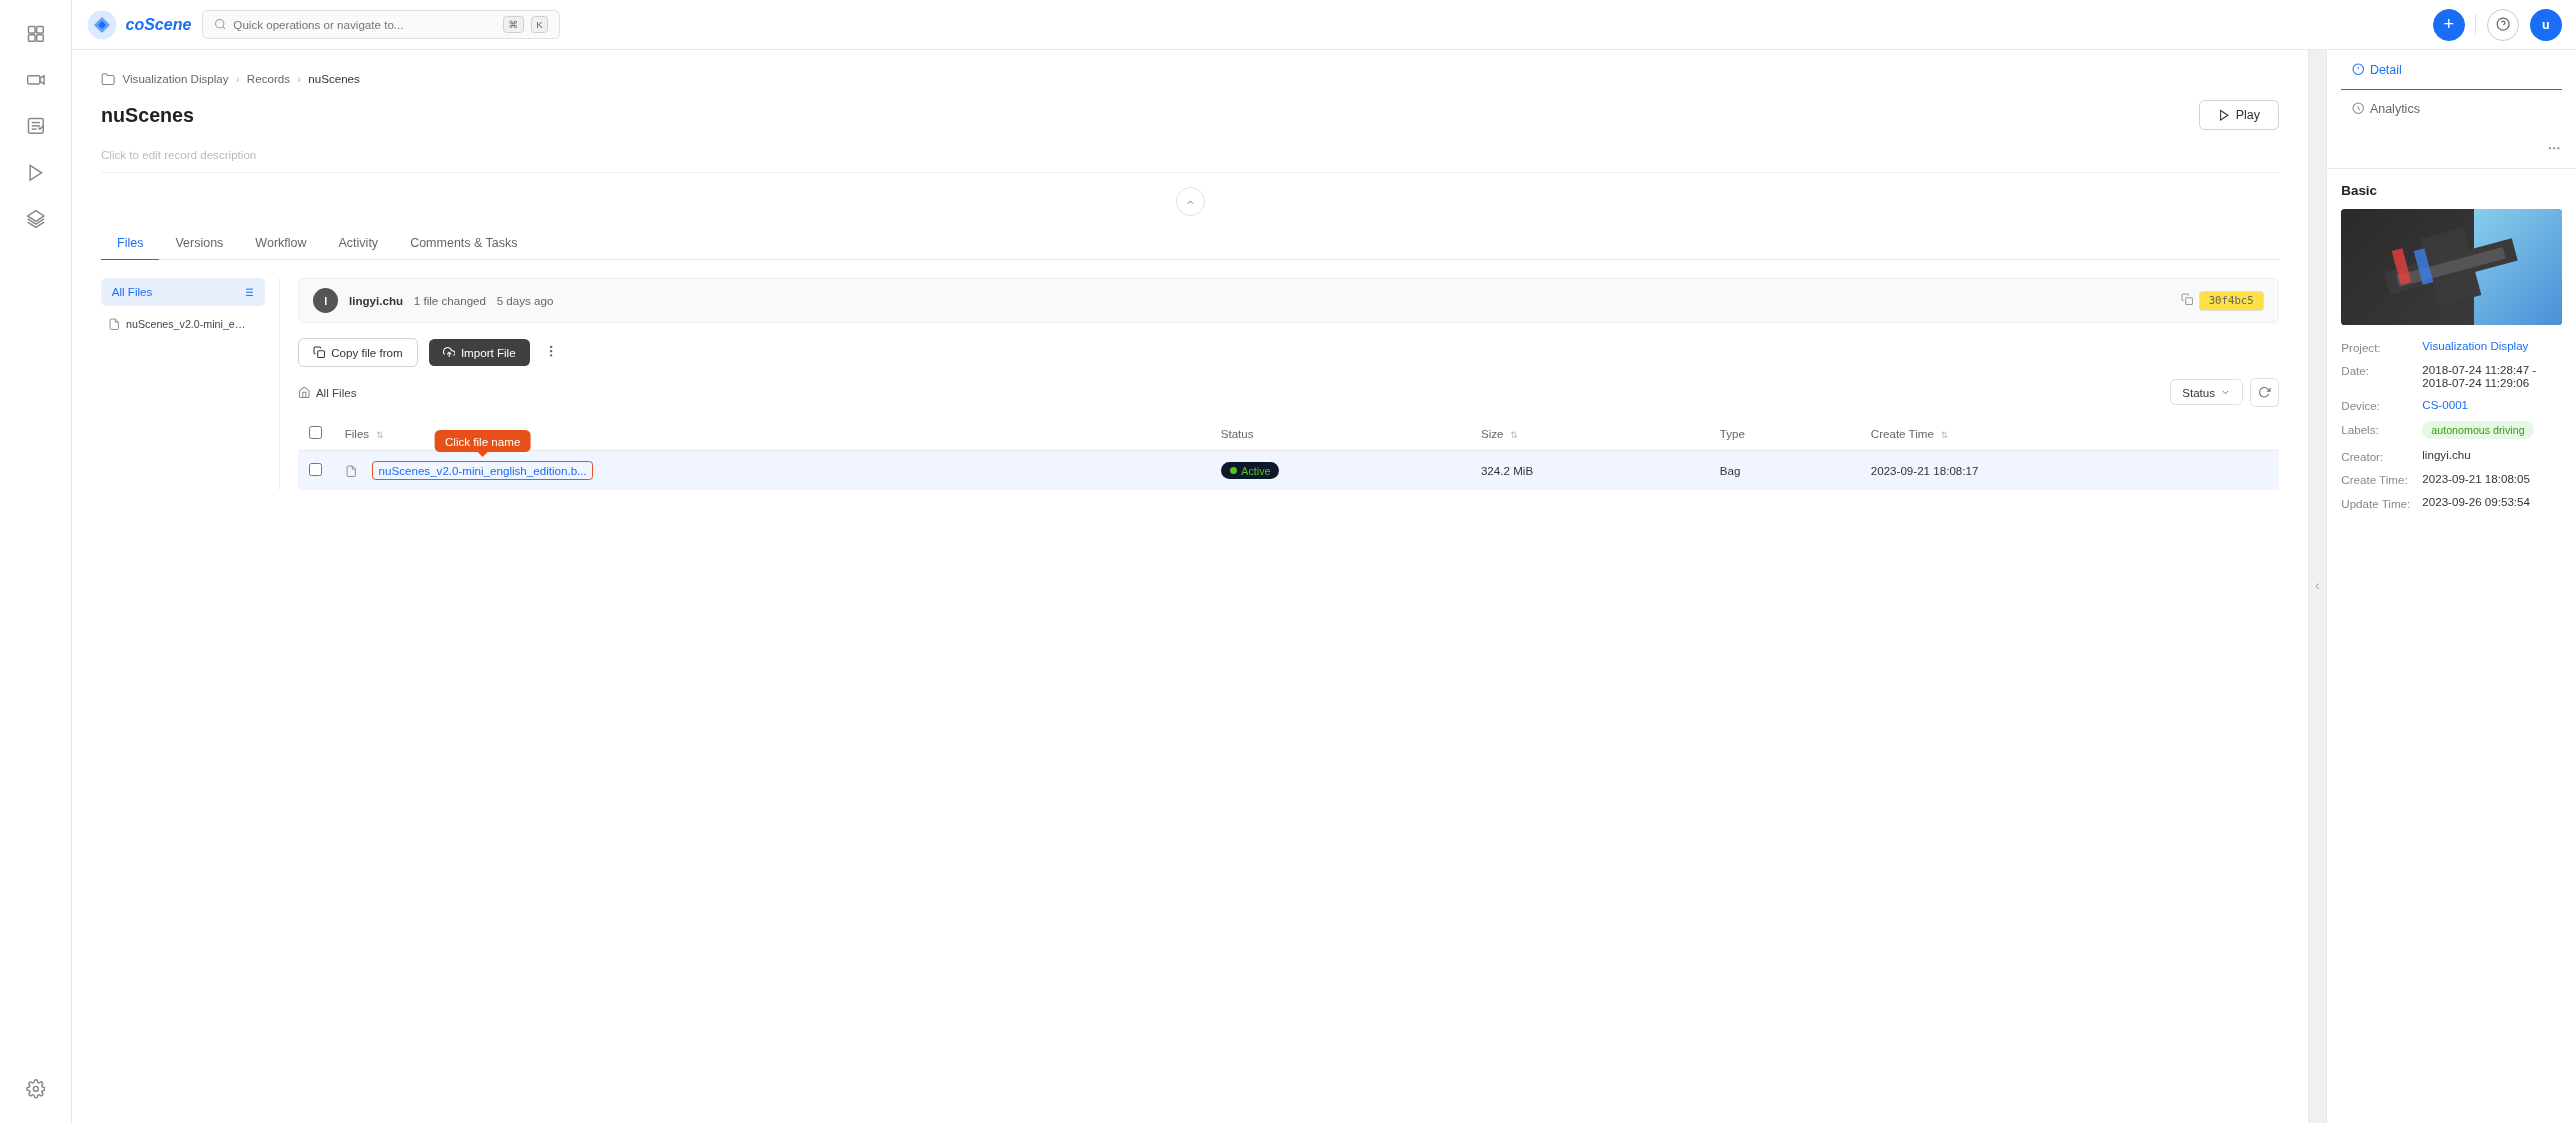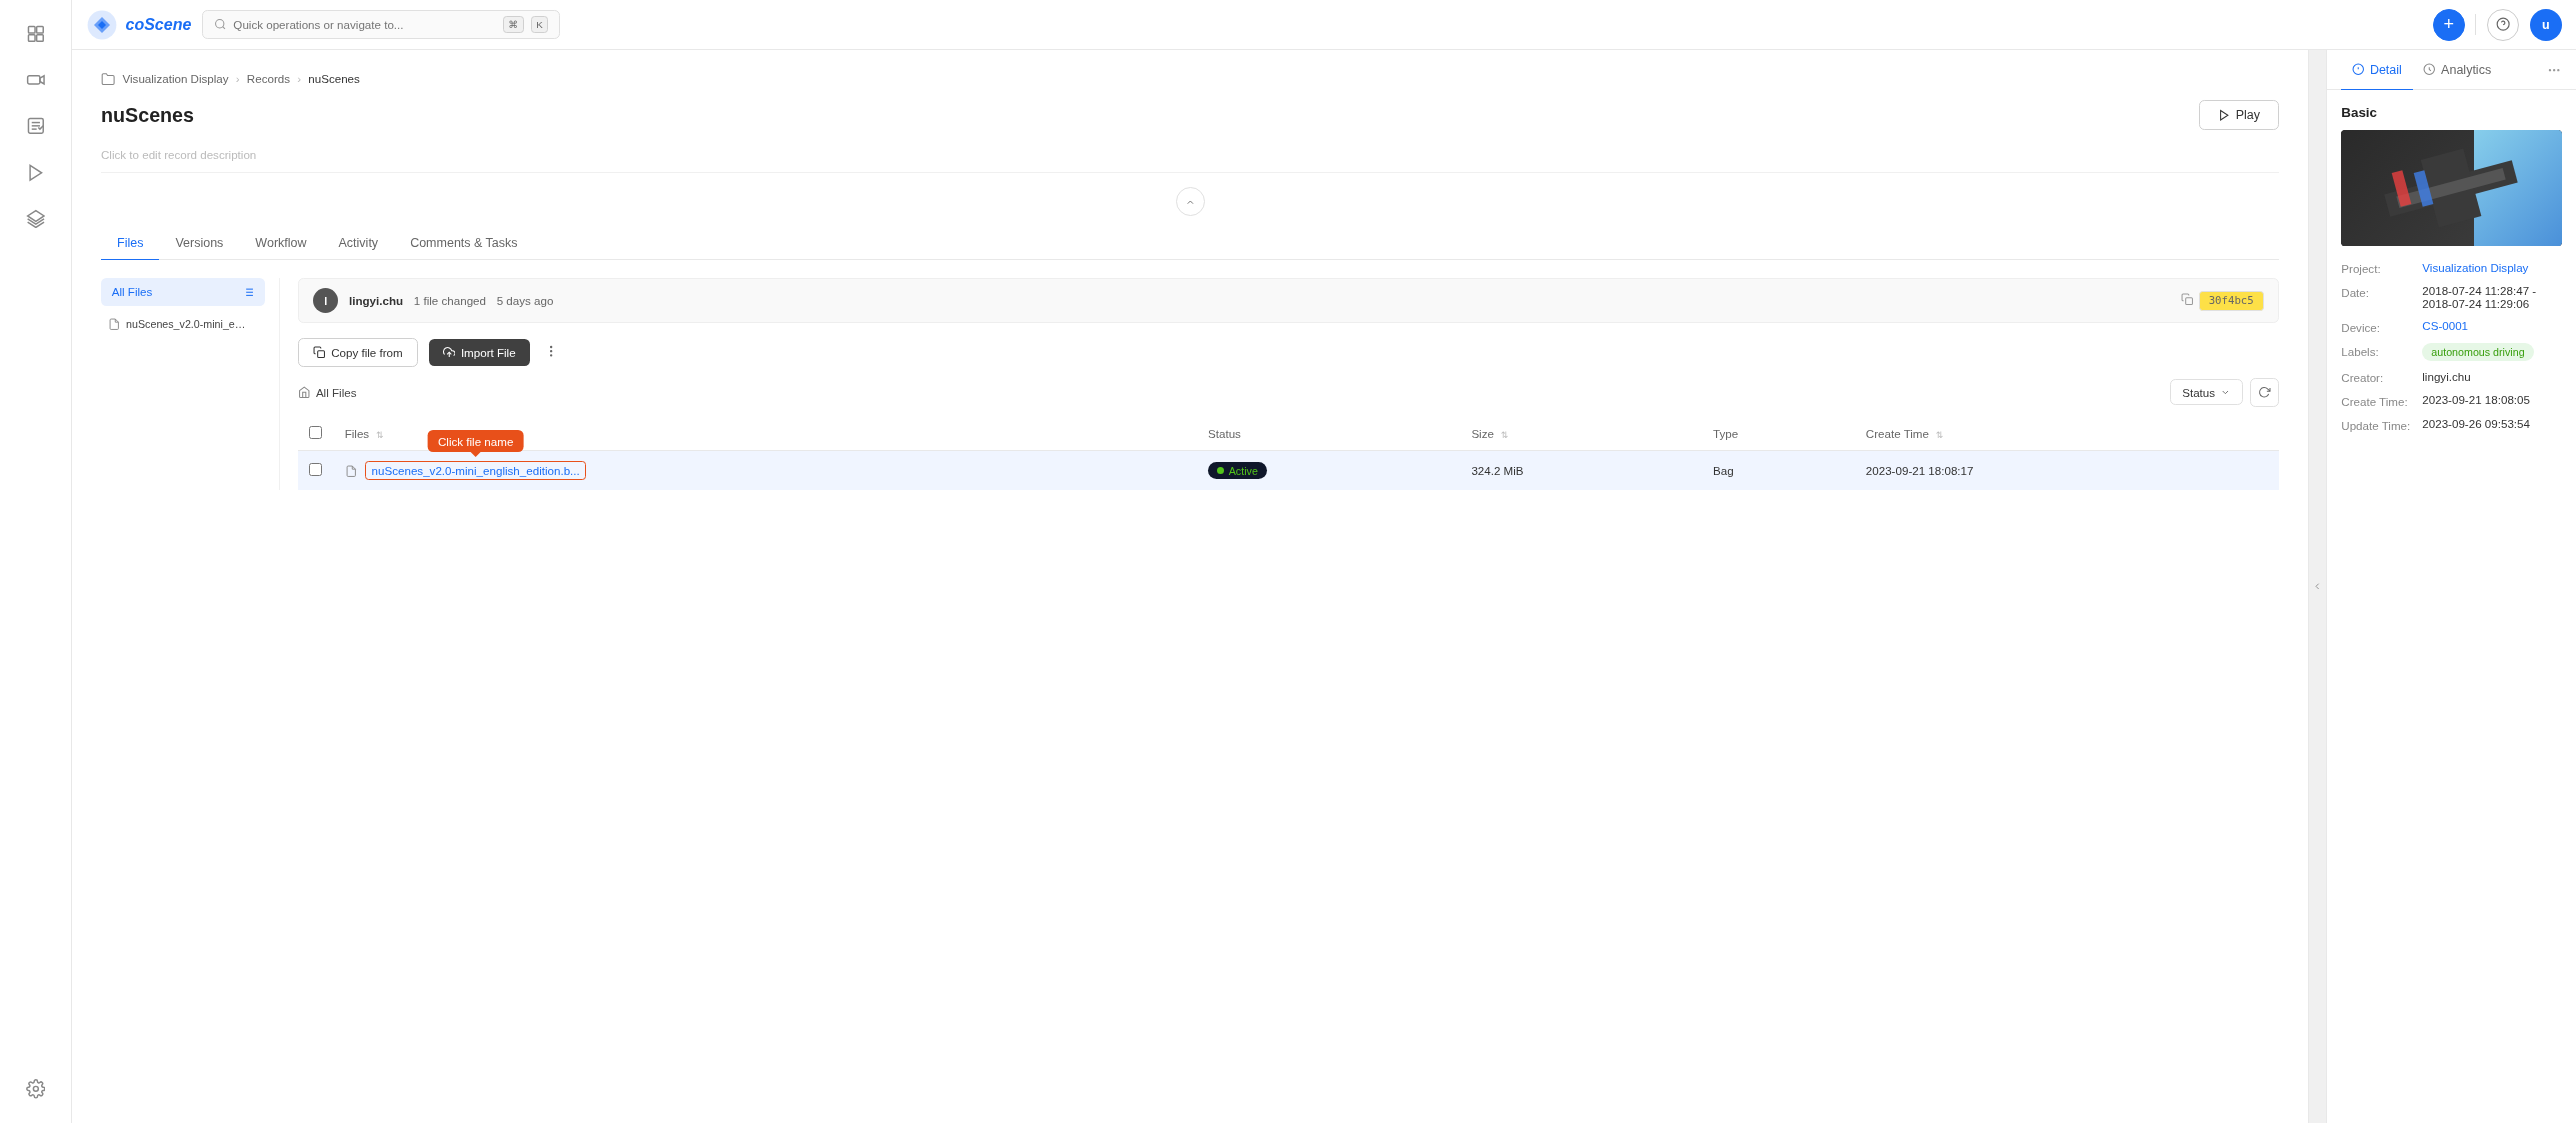--- a/index.html
+++ b/index.html
@@ -90,21 +90,21 @@
     .status-badge { display: inline-flex; align-items: center; gap: 4.5px; background: #0f172a; color: #52c41a; padding: 2.7px 9px; border-radius: 9px; font-size: 10.7px; }
     .status-dot { width: 7.2px; height: 7.2px; border-radius: 50%; background: #52c41a; }
 
     
     .tooltip-container { position: relative; display: inline-block; }
     .tooltip { position: absolute; background: #e8501a; color: #fff; padding: 4.5px 10.7px; border-radius: 5.4px; font-size: 11.6px; font-weight: 500; white-space: nowrap; top: -34px; left: 50%; transform: translateX(-50%); z-index: 100; }
     .tooltip::after { content: ''; position: absolute; top: 100%; left: 50%; transform: translateX(-50%); border: 5.4px solid transparent; border-top-color: #e8501a; }
     .file-name-cell-box { border: 1.8px solid #e8501a; border-radius: 3.6px; padding: 1.8px 5.4px; }
 
     
-    .detail-tabs { display: flex; border-bottom: 0.9px solid #e8e8e8; padding: 0 14.3px; }
+    .detail-tabs { display: flex; border-bottom: 0.9px solid #e8e8e8; padding: 0 14.3px; flex-direction: column; }
     .detail-tab { padding: 12.5px 10.7px; cursor: pointer; font-size: 12.5px; color: #666; border-bottom: 1.8px solid transparent; margin-bottom: -0.9px; display: flex; align-items: center; gap: 5.4px; }
     .detail-tab.active { color: #1a6ef5; border-bottom-color: #1a6ef5; font-weight: 500; }
     .detail-more { margin-left: auto; display: flex; align-items: center; padding: 12.5px 0; cursor: pointer; color: #999; font-size: 16px; }
 
     .detail-content { padding: 14.3px; }
     .section-title { font-size: 13.4px; font-weight: 600; color: #222; margin-bottom: 10.7px; }
 
     .thumbnail { width: 100%; border-radius: 3.6px; overflow: hidden; margin-bottom: 14.3px; }
 
     .detail-row { display: flex; align-items: flex-start; margin-bottom: 9px; font-size: 11.6px; }
@@ -355,21 +355,21 @@
                     <span class="sort-icon">⇅</span>
                   </th>
                 </tr>
               </thead>
               <tbody>
                 <tr class="table-row-selected">
                   <td class="checkbox-cell">
                     <input type="checkbox" style="">
                   </td>
                   <td>
-                    <div style="display:flex;align-items:flex-end;gap:8px;position:relative;">
+                    <div style="display:flex;align-items:flex-end;gap:15px;position:relative;">
                       <svg width="12.5" height="12.5" viewBox="0 0 24 24" fill="none" stroke="#888" stroke-width="1.8">
                           <path d="M14 2H6a2 2 0 0 0-2 2v16a2 2 0 0 0 2 2h12a2 2 0 0 0 2-2V8z"></path>
                           <polyline points="14,2 14,8 20,8"></polyline>
                         </svg>
                       <div class="tooltip-container">
                         <div class="tooltip">Click file name</div>
                         <span class="file-name-cell-box">
                           <a class="file-name-link">nuScenes_v2.0-mini_english_edition.b...</a>
                         </span>
                       </div>

